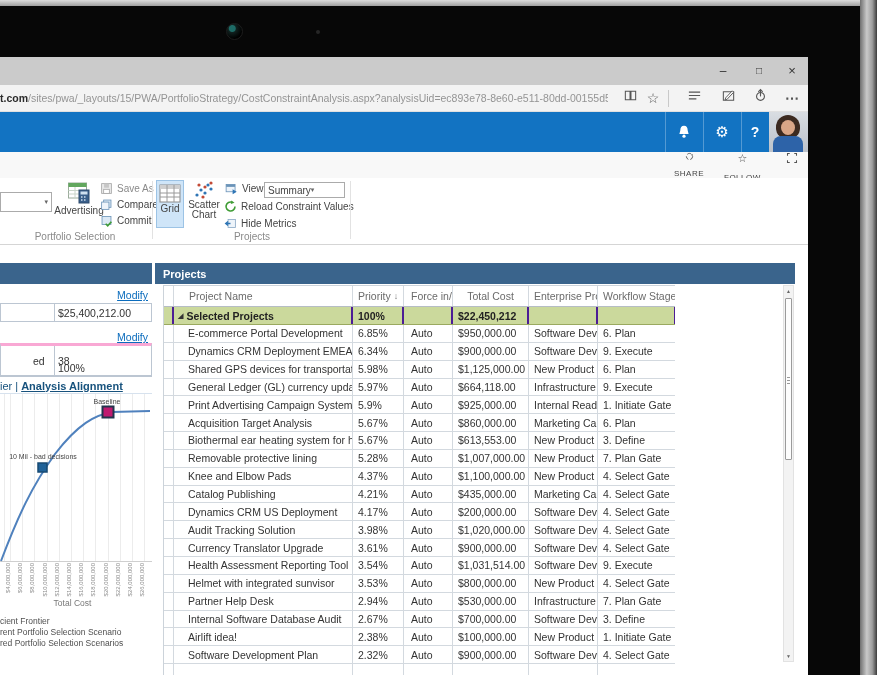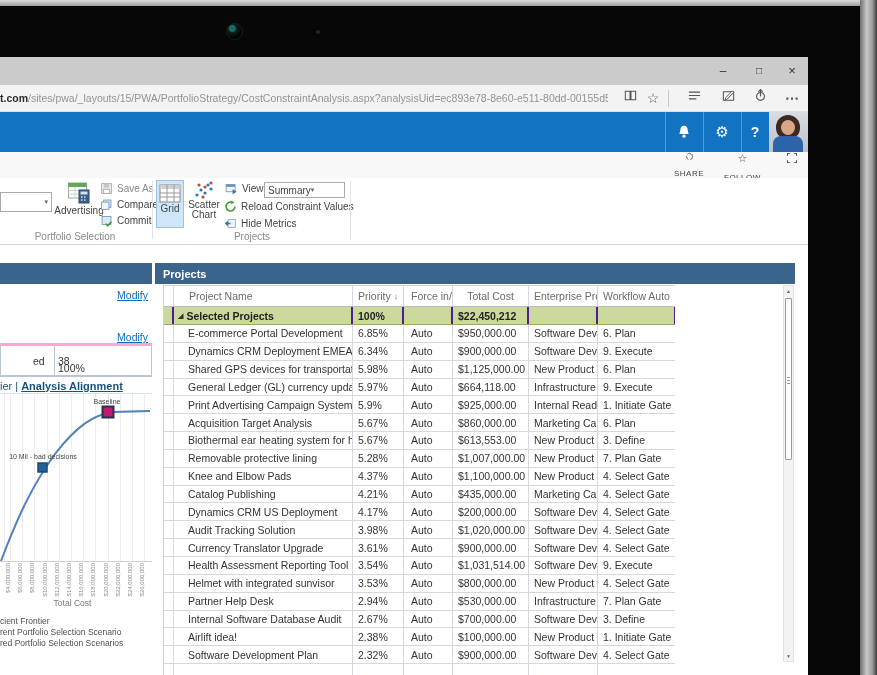--- a/index.html
+++ b/index.html
@@ -241,20 +241,24 @@
       </svg>
     <span class="rib-label">Hide Metrics</span>
   </div>
   <div class="abs rib-group-label" style="left:156px;top:231px;width:192px">Projects</div>
   <div class="abs rib-sep" style="left:350px"></div>
 
   <div class="abs panel-head" style="left:0;top:263px;width:152px;height:21px"></div>
   <div class="abs" style="left:0;top:285px;width:148px;height:16px;text-align:right">
     <a class="modify-link">Modify</a>
   </div>
+  <div class="lp-row" style="left:0;top:303px;width:152px;height:19px;border-top:1px solid #bcc6d2">
+    <div class="lp-cell-l"></div>
+    <div class="lp-cell-r">$25,400,212.00</div>
+  </div>
   <div class="abs" style="left:0;top:327px;width:148px;height:16px;text-align:right">
     <a class="modify-link">Modify</a>
   </div>
   <div class="lp-row" style="left:0;top:343px;width:152px;height:33px;border-top:3px solid #f9a8d4">
     <div class="lp-cell-l" style="padding-left:32px">ed</div>
     <div class="lp-cell-r">38</div>
   </div>
   <div class="lp-row" style="left:0;top:360px;width:152px;height:17px">
     <div class="lp-cell-l"></div>
     <div class="lp-cell-r">100%</div>
@@ -305,21 +309,21 @@
     <div class="trow thead">
       <div class="c0"></div>
       <div class="c1" style="padding-left:15px">Project Name</div>
       <div class="c2">
           <span>Priority</span>
           <span class="sort-ic">↓</span>
         </div>
       <div class="c3">Force in/out</div>
       <div class="c4" style="justify-content:center;padding-left:0">Total Cost</div>
       <div class="c5">Enterprise Proje</div>
-      <div class="c6">Workflow Auto</div>
+      <div class="c6">Workflow Stage</div>
     </div>
     <div class="trow tgreen">
       <div class="c0"></div>
       <div class="c1" style="padding-left:4px">
           <span class="expand-ic">◢</span>
           <span>Selected Projects</span>
         </div>
       <div class="c2">100%</div>
       <div class="c3"></div>
       <div class="c4">$22,450,212</div>

